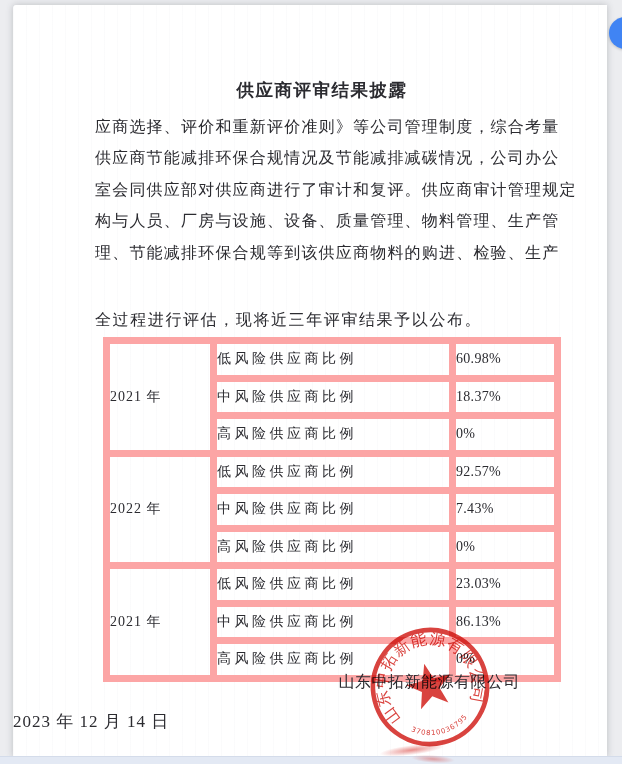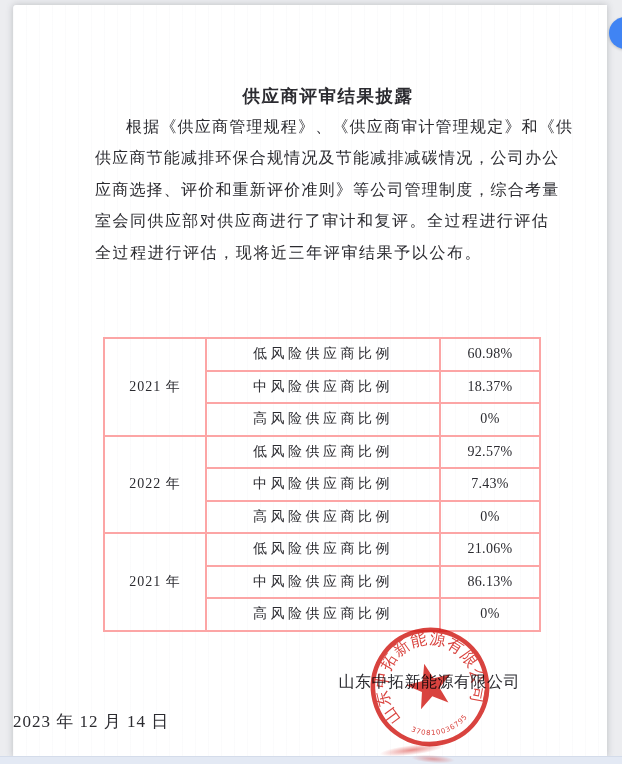--- a/index.html
+++ b/index.html
@@ -15,34 +15,34 @@
     background:#ffffff;
     box-shadow:0 0 7px rgba(60,64,72,.28);
     border-top-left-radius:3px;
   }
   
   .page::before{
     content:"";position:absolute;inset:0;pointer-events:none;
     background:repeating-linear-gradient(90deg,rgba(70,80,110,.025) 0 1px,transparent 1px 13px);
   }
   .doc-title{
-    position:absolute;top:73px;left:82px;width:454px;margin:6px;
+    position:absolute;top:73px;left:82px;width:454px;margin:0;
     text-align:center;font-size:17.5px;font-weight:bold;letter-spacing:1.5px;
   }
   .para{position:absolute;top:106px;left:82px;width:454px;font-size:16px;line-height:31.4px;letter-spacing:1.2px;}
   .pline{text-align:justify;text-align-last:justify;white-space:nowrap;}
   .pline.first{padding-left:31px;}
-  .pline.last{text-align:left;text-align-last:auto;letter-spacing:1.6px;}
+  .pline.last{text-align:left;text-align-last:auto;letter-spacing:1.6px;margin-top:36px;}
   table.review{
     position:absolute;top:332px;left:90px;width:430px;
     border-collapse:collapse;table-layout:fixed;
     font-size:14px;
   }
   table.review td{
-    border:2px solid #fca5a5;height:30.5px;text-align:center;vertical-align:middle;
+    border:7px solid #fca5a5;height:30.5px;vertical-align:middle;
     padding:0;overflow:hidden;
   }
   table.review{border:1.6px solid #44444a;}
   table.review tbody{border-top:1.8px solid #44444a;}
   td.col-year{width:100px;letter-spacing:1px;}
   td.col-label{width:232px;letter-spacing:3.5px;}
   td.col-value{width:98px;letter-spacing:.3px;}
   .note{
     position:absolute;top:629px;left:82px;width:475px;
     padding-left:35px;font-size:15.5px;letter-spacing:2.2px;white-space:nowrap;
@@ -77,24 +77,25 @@
 </style>
 </head>
 <body>
 
 <div class="canvas">
   <div class="page">
 
     <h1 class="doc-title">供应商评审结果披露</h1>
 
     <div class="para">
-      <div class="pline first">根据《供应商管理规程》、《供应商审计管理规定》和《供</div>
+      <div class="pline">应商选择、评价和重新评价准则》等公司管理制度，综合考量</div>
       <div class="pline">供应商节能减排环保合规情况及节能减排减碳情况，公司办公</div>
-      <div class="pline">应商选择、评价和重新评价准则》等公司管理制度，综合考量</div>
-      <div class="pline">室会同供应部对供应商进行了审计和复评。全过程进行评估</div>
+      <div class="pline">室会同供应部对供应商进行了审计和复评。供应商审计管理规定</div>
+      <div class="pline">构与人员、厂房与设施、设备、质量管理、物料管理、生产管</div>
+      <div class="pline">理、节能减排环保合规等到该供应商物料的购进、检验、生产</div>
       <div class="pline last">全过程进行评估，现将近三年评审结果予以公布。</div>
     </div>
 
     <table class="review">
       <tbody>
         <tr>
           <td class="col-year" rowspan="3">2021 年</td>
           <td class="col-label">低风险供应商比例</td>
           <td class="col-value">60.98%</td>
         </tr>
@@ -119,21 +120,21 @@
         </tr>
         <tr>
           <td class="col-label">高风险供应商比例</td>
           <td class="col-value">0%</td>
         </tr>
       </tbody>
       <tbody>
         <tr>
           <td class="col-year" rowspan="3">2021 年</td>
           <td class="col-label">低风险供应商比例</td>
-          <td class="col-value">21.06%</td>
+          <td class="col-value">23.03%</td>
         </tr>
         <tr>
           <td class="col-label">中风险供应商比例</td>
           <td class="col-value">86.13%</td>
         </tr>
         <tr>
           <td class="col-label">高风险供应商比例</td>
           <td class="col-value">0%</td>
         </tr>
       </tbody>

